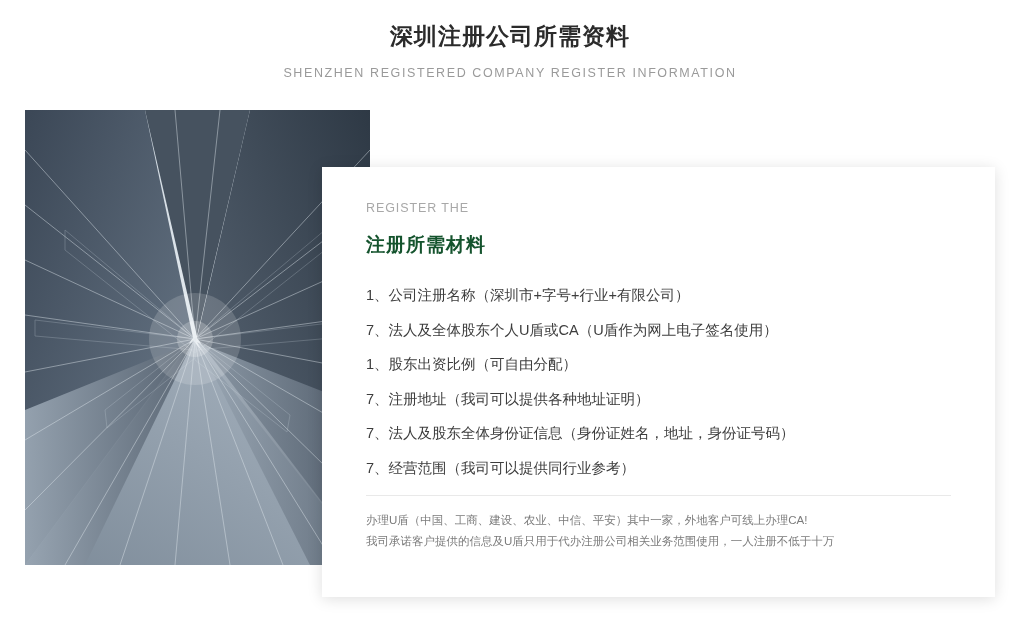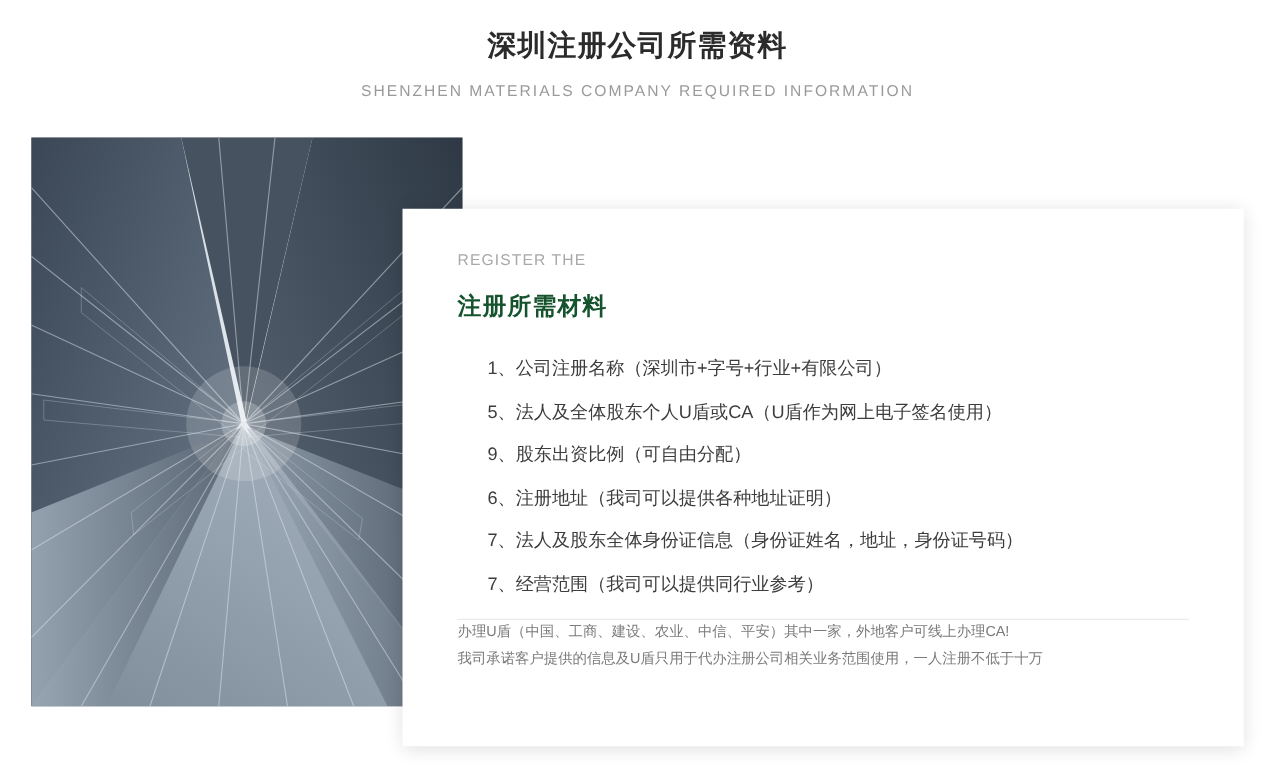--- a/index.html
+++ b/index.html
@@ -80,53 +80,53 @@
   .card-title {
     margin-top: 14px;
     font-size: 19px;
     font-weight: bold;
     color: #14532d;
     letter-spacing: 1px;
   }
 
   .list {
     margin-top: 26px;
-    margin-left: 24px;
   }
   .list-item {
     font-size: 14.5px;
     color: #3d3d3d;
     line-height: 1.55;
     margin-bottom: 12px;
     white-space: nowrap;
   }
 
   .divider {
     margin-top: 16px;
     border-top: 1px solid #e9e9e9;
     width: 100%;
   }
 
   .footnotes {
+    margin-top: 14px;
   }
   .footnote {
     font-size: 11.5px;
     color: #7b7b7b;
     line-height: 1.85;
     white-space: nowrap;
   }
 </style>
 </head>
 <body>
 
 <div class="page">
 
   <div class="header">
     <div class="header-title">深圳注册公司所需资料</div>
-    <div class="header-sub">SHENZHEN MATERIALS COMPANY REQUIRED INFORMATION</div>
+    <div class="header-sub">SHENZHEN REGISTERED COMPANY REGISTER INFORMATION</div>
   </div>
 
   <div class="photo">
     <svg viewBox="0 0 345 455" preserveAspectRatio="none">
       <defs>
         <linearGradient id="skyG" x1="0" y1="0" x2="0" y2="1">
           <stop offset="0%" stop-color="#cfd8e0"></stop>
           <stop offset="55%" stop-color="#e6ecf1"></stop>
           <stop offset="100%" stop-color="#b8c4cf"></stop>
         </linearGradient>
@@ -203,23 +203,23 @@
 
   <div class="card">
     <div class="eyebrow">
       <div>REGISTER THE</div>
     </div>
 
     <div class="card-title">注册所需材料</div>
 
     <div class="list">
       <div class="list-item">1、公司注册名称（深圳市+字号+行业+有限公司）</div>
-      <div class="list-item">5、法人及全体股东个人U盾或CA（U盾作为网上电子签名使用）</div>
-      <div class="list-item">9、股东出资比例（可自由分配）</div>
-      <div class="list-item">6、注册地址（我司可以提供各种地址证明）</div>
+      <div class="list-item">7、法人及全体股东个人U盾或CA（U盾作为网上电子签名使用）</div>
+      <div class="list-item">1、股东出资比例（可自由分配）</div>
+      <div class="list-item">7、注册地址（我司可以提供各种地址证明）</div>
       <div class="list-item">7、法人及股东全体身份证信息（身份证姓名，地址，身份证号码）</div>
       <div class="list-item">7、经营范围（我司可以提供同行业参考）</div>
     </div>
 
     <div class="divider"></div>
 
     <div class="footnotes">
       <div class="footnote">办理U盾（中国、工商、建设、农业、中信、平安）其中一家，外地客户可线上办理CA!</div>
       <div class="footnote">我司承诺客户提供的信息及U盾只用于代办注册公司相关业务范围使用，一人注册不低于十万</div>
     </div>

